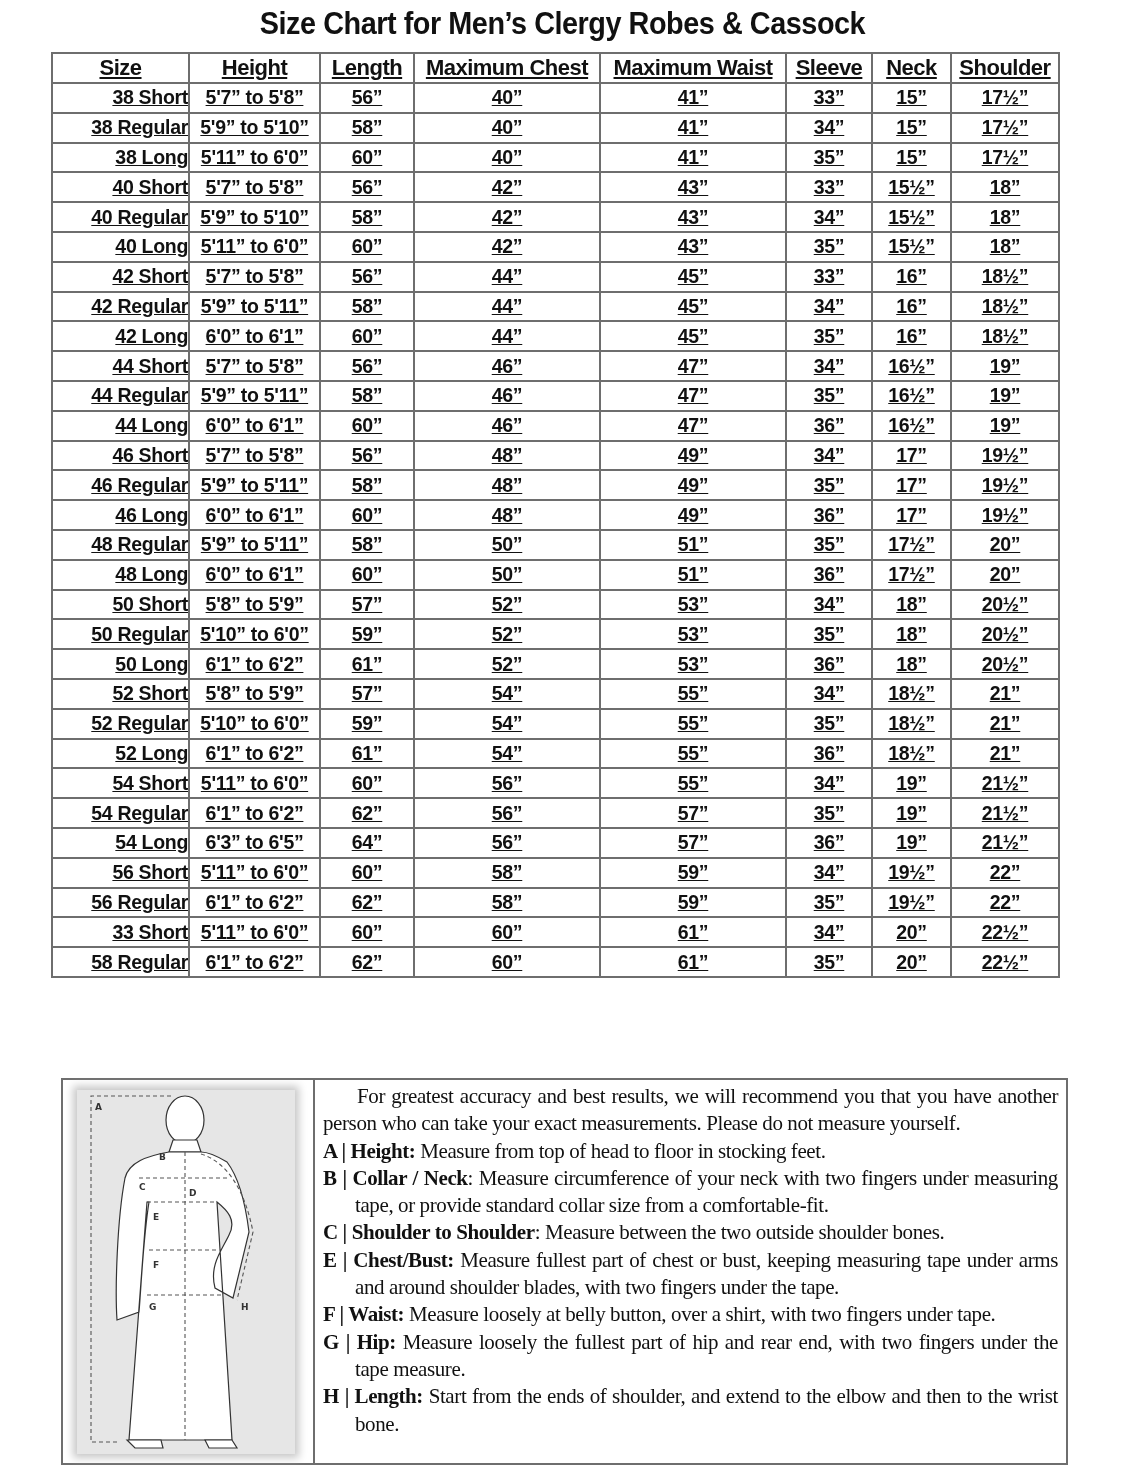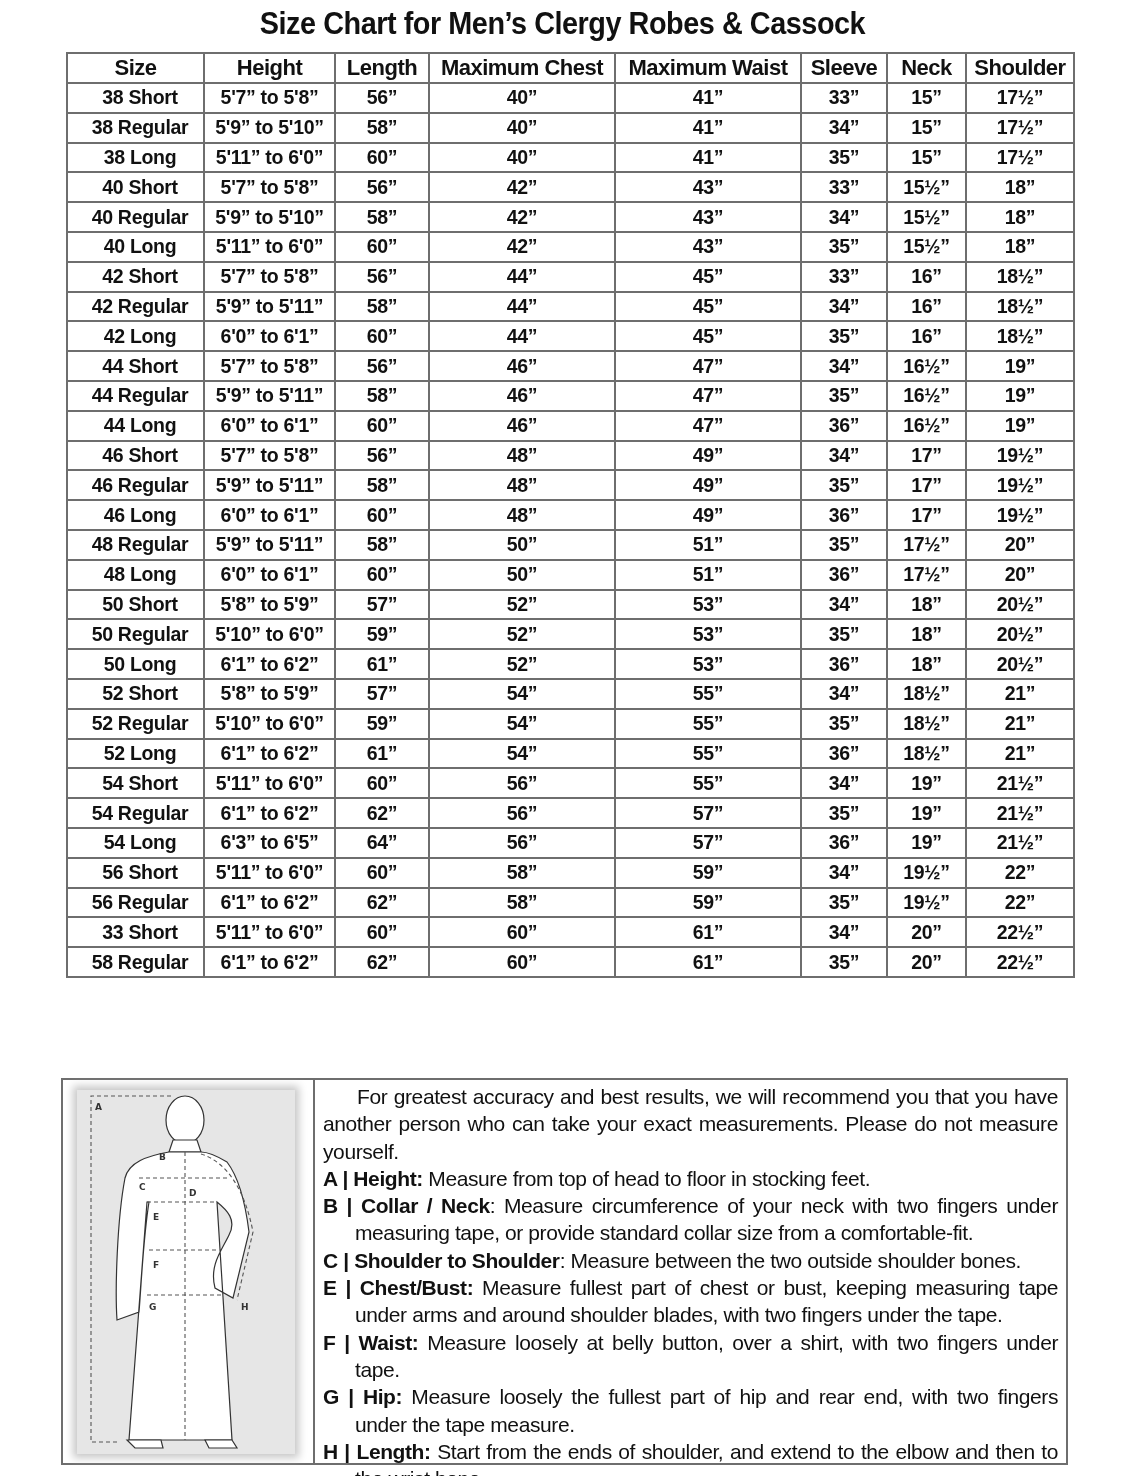--- a/index.html
+++ b/index.html
@@ -1,28 +1,28 @@
 <!DOCTYPE html>
 <html><head>
 <meta charset="utf-8">
 <style>
   html, body { margin:0; padding:0; background:#ffffff; }
   body { width:1125px; height:1476px; position:relative; overflow:hidden; font-family:"Liberation Sans", sans-serif; color:#111; }
   .title { position:absolute; left:0; top:6px; width:1125px; text-align:center; font-size:31px; font-weight:bold; letter-spacing:-0.5px; transform:scaleX(0.93); transform-origin:center; }
-  .chart { position:absolute; left:66px; top:52px; width:1007px; border-collapse:collapse; table-layout:fixed; }
+  .chart { position:absolute; left:51px; top:52px; width:1007px; border-collapse:collapse; table-layout:fixed;text-decoration:underline; }
   .chart th, .chart td { border:2px solid #6e6e6e; padding:0; font-weight:bold; white-space:nowrap; overflow:hidden; }
   .chart th { height:28px; font-size:22px; text-align:center; letter-spacing:-0.5px; }
   .chart td { height:27.8px; font-size:19.5px; text-align:center; letter-spacing:-0.3px; }
-  .chart td.size { text-align:center; padding-left:9px; }
+  .chart td.size { text-align:right; padding-left:9px; }
   .chart tr.last td { height:35px; }
   .lower { position:absolute; left:61px; top:1078px; width:1007px; height:387px; border:2px solid #6e6e6e; box-sizing:border-box; display:flex; }
   .figure-cell { width:250px; border-right:2px solid #6e6e6e; position:relative; }
   .figure-card { position:absolute; left:14px; top:10px; width:218px; height:364px; background:#e6e6e6; box-shadow:0 0 8px 4px #c8c8c8; }
   .figure-card svg { width:100%; height:100%; }
-  .notes { flex:1; padding:3px 8px 0 8px; font-family:Liberation Sans, sans-serif; font-size:21px; line-height:27.3px; letter-spacing:-0.4px; text-align:justify; }
+  .notes { flex:1; padding:3px 8px 0 8px; font-family:Liberation Serif, serif; font-size:21px; line-height:27.3px; letter-spacing:-0.4px; text-align:justify; }
   .notes p { margin:0; }
   .notes .intro { text-indent:34px; }
   .notes .item { padding-left:32px; text-indent:-32px; }
   .notes b { font-weight:bold; }
 </style>
 </head>
 <body>
 
 <div class="title">Size Chart for Men’s Clergy Robes &amp; Cassock</div>
 

